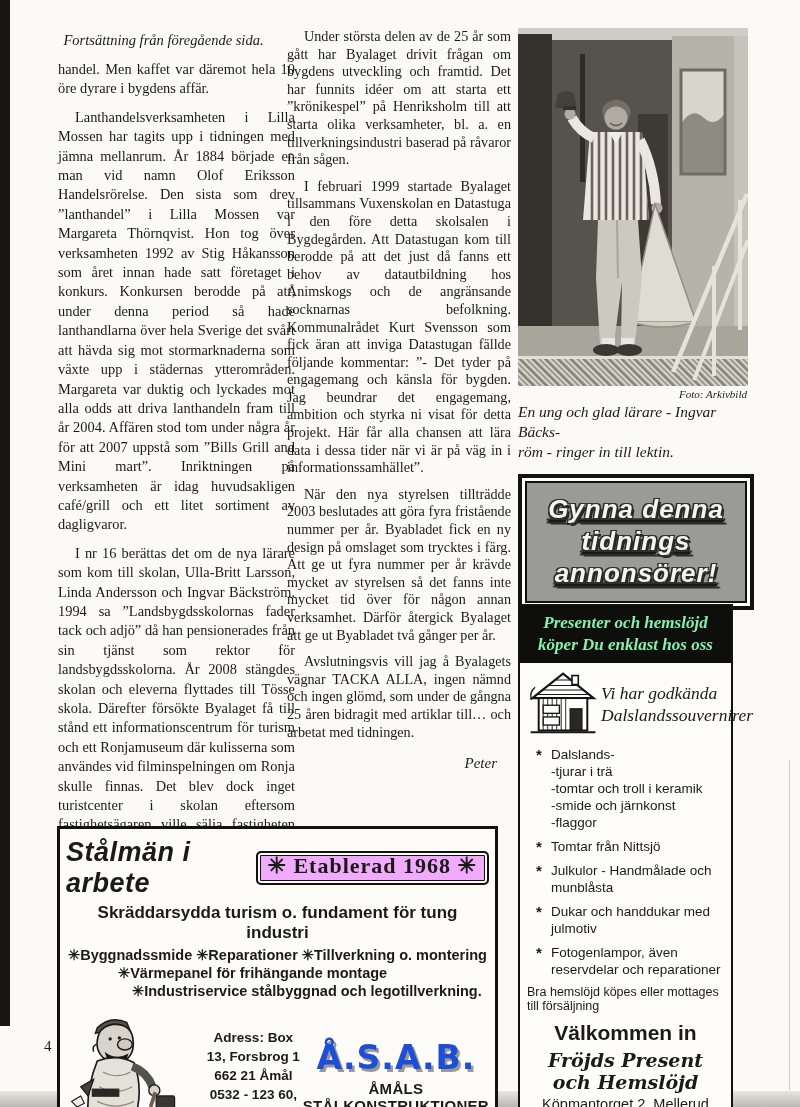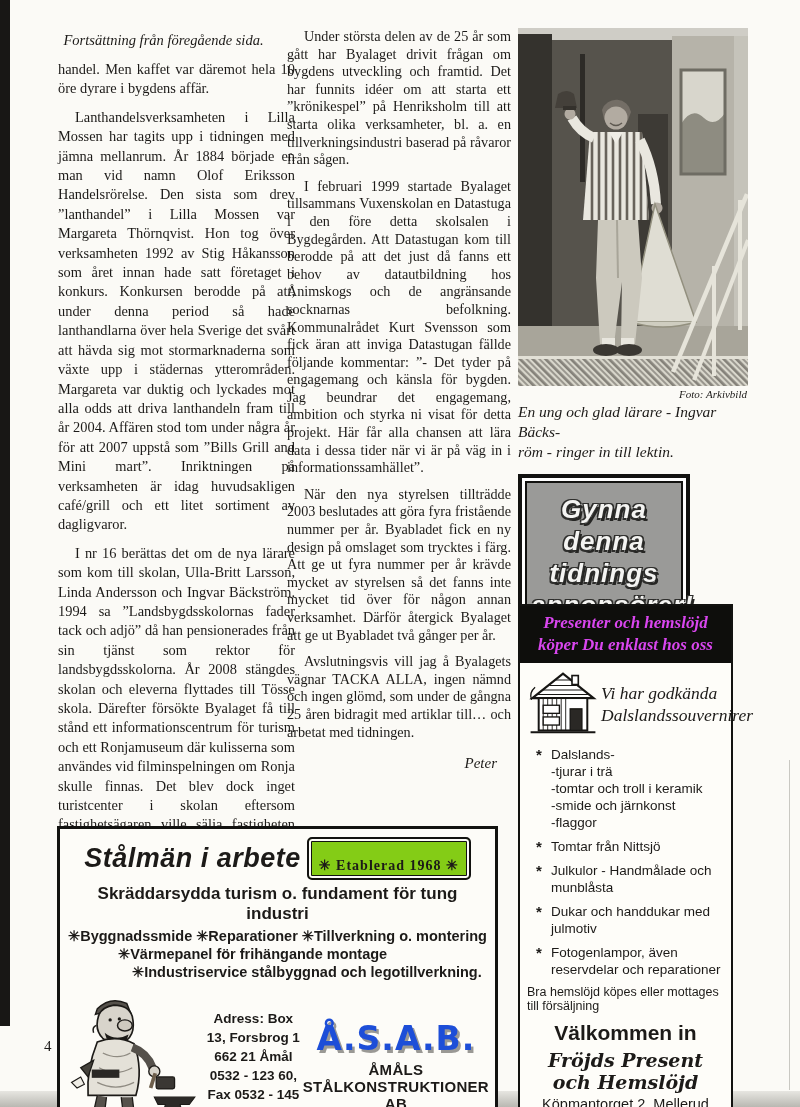--- a/index.html
+++ b/index.html
@@ -18,47 +18,47 @@
   .colL p.noindent{text-indent:0;}
   .signature{text-align:right;font-style:italic;font-size:15px;padding-right:14px;margin-top:14px;}
 
   
   .photo{left:518px;top:28px;width:230px;height:358px;background:#cfcdc6;}
   .photo svg{display:block;width:100%;height:100%;}
   .photo-credit{left:518px;top:388px;width:229px;text-align:right;font-style:italic;font-size:11px;}
   .photo-caption{left:518px;top:402px;width:240px;font-style:italic;font-size:15.5px;line-height:20px;}
 
   
-  .gynna{left:518px;top:474px;width:172px;border:4px solid #121210;background:#fff;padding:3px;box-sizing:border-box;}
+  .gynna{left:518px;top:474px;width:236px;border:4px solid #121210;background:#fff;padding:3px;box-sizing:border-box;text-decoration:underline;}
   .gynna-inner{border:2px solid #121210;background:#9a9a98;text-align:center;padding:10px 4px 12px;}
   .gynna-line{font-family:"Liberation Sans",sans-serif;font-weight:bold;font-style:italic;font-size:26px;line-height:32px;color:#f4f4f2;letter-spacing:1px;
     text-shadow:-1.5px -1.5px 0 #2e2e2c,1.5px -1.5px 0 #2e2e2c,-1.5px 1.5px 0 #2e2e2c,2.5px 2.5px 0 #262624;}
 
   
   .presenter{left:518px;top:604px;width:215px;box-sizing:border-box;border:2px solid #121210;background:#fefdf9;}
-  .presenter-head{background:#0e0e0c;color:#d946ef;text-align:center;padding:6px 2px 7px;font-style:italic;font-weight:bold;font-size:17px;line-height:22px;}
+  .presenter-head{background:#0e0e0c;color:#86efac;text-align:center;padding:6px 2px 7px;font-style:italic;font-weight:bold;font-size:17px;line-height:22px;}
   .presenter-body{padding:5px 7px 8px;}
   .shoprow{display:flex;align-items:flex-start;}
   .house{width:72px;height:70px;flex:0 0 auto;}
   .shop-intro{font-style:italic;font-size:17.5px;line-height:22px;margin-top:14px;margin-left:2px;}
   ul.souvenirs{list-style:none;margin:8px 0 4px 0;padding:0;font-family:"Liberation Sans",sans-serif;font-size:13.5px;line-height:17px;}
   ul.souvenirs>li{display:flex;margin:0 0 7px 0;}
   ul.souvenirs .star{width:24px;flex:0 0 auto;text-align:center;font-weight:bold;font-size:15px;}
   ul.souvenirs .sub{display:block;}
   .hemslojd-note{font-family:"Liberation Sans",sans-serif;font-size:12.5px;margin:6px 0 8px;}
   .welcome{font-family:"Liberation Sans",sans-serif;font-weight:bold;font-size:21px;text-align:center;margin:4px 0 4px;}
   .store-name{font-family:"DejaVu Serif",serif;font-style:italic;font-weight:bold;font-size:19px;text-align:center;margin:0 0 3px;}
   .store-addr{font-family:"Liberation Sans",sans-serif;font-size:14.5px;text-align:center;margin:0 0 2px;}
 
   
   .asab{left:57px;top:826px;width:441px;box-sizing:border-box;border:3px solid #121210;background:#fdfcf8;padding:6px 6px 8px;}
   .asab-toprow{display:flex;align-items:center;justify-content:center;gap:6px;margin:2px 0 4px;}
   .asab-title{font-family:"Liberation Sans",sans-serif;font-weight:bold;font-style:italic;font-size:27px;letter-spacing:0.5px;}
-  .badge{border:2px solid #121210;border-radius:5px;background:#84cc16;box-shadow:inset 0 0 0 2px #fdfcf8,inset 0 0 0 3px #121210;
-    padding:18px 10px 4px;font-family:"Liberation Serif",serif;font-weight:bold;font-size:14px;letter-spacing:1px;white-space:nowrap;}
+  .badge{border:2px solid #121210;border-radius:5px;background:#f0abfc;box-shadow:inset 0 0 0 2px #fdfcf8,inset 0 0 0 3px #121210;
+    padding:0 10px 4px;font-family:"Liberation Serif",serif;font-weight:bold;font-size:22px;letter-spacing:1px;white-space:nowrap;}
   .asab-headline{font-family:"Liberation Sans",sans-serif;font-weight:bold;font-size:17px;text-align:center;margin:2px 0 3px;}
   .svc{font-family:"Liberation Sans",sans-serif;font-weight:bold;font-size:14.5px;line-height:18px;}
   .svc1,.svc2{text-align:center;}
   .svc3{padding-left:52px;}
   .svc4{padding-left:66px;}
   .asab-bottom{display:flex;margin-top:6px;}
   .smith{width:138px;height:132px;flex:0 0 auto;}
   .asab-address{flex:1;text-align:center;font-family:"Liberation Sans",sans-serif;font-weight:bold;font-size:13.5px;line-height:19px;margin-top:22px;}
   .asab-logoblk{flex:0 0 150px;text-align:center;margin-top:32px;}
   .asab-logo{font-family:"DejaVu Sans",sans-serif;font-weight:bold;font-size:33px;letter-spacing:1px;color:#1d4ed8;text-shadow:2.5px 2.5px 0 #9a9995;}

